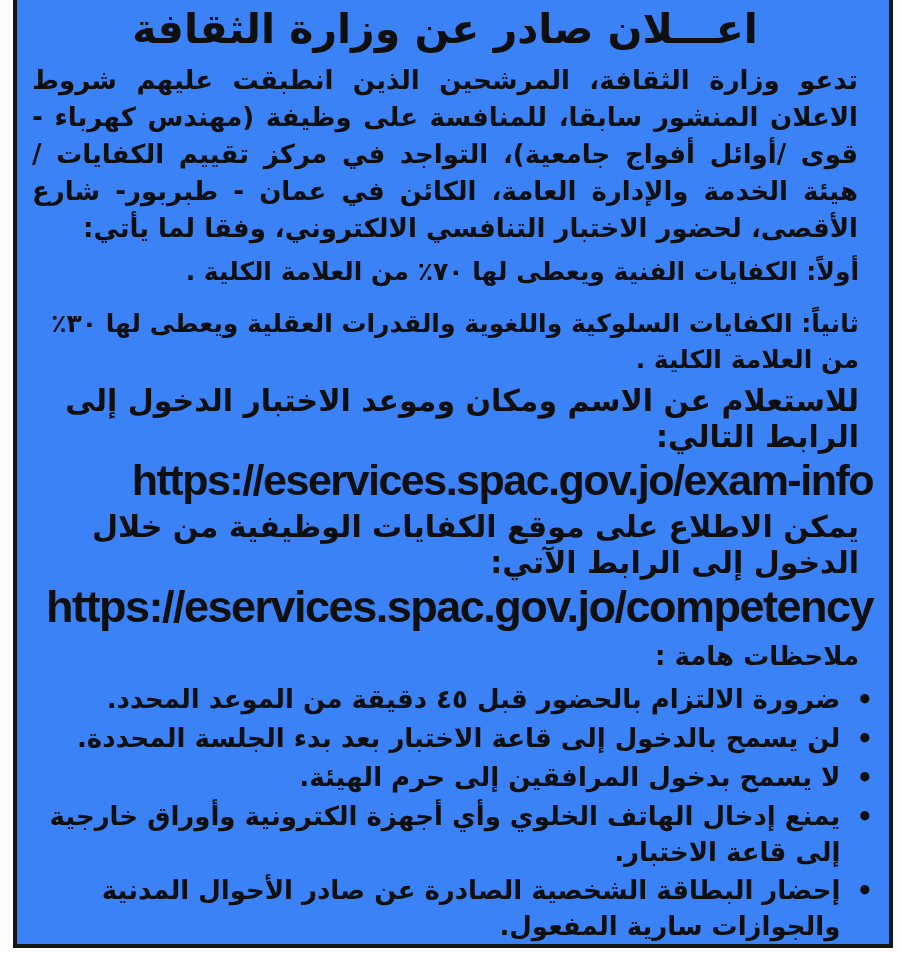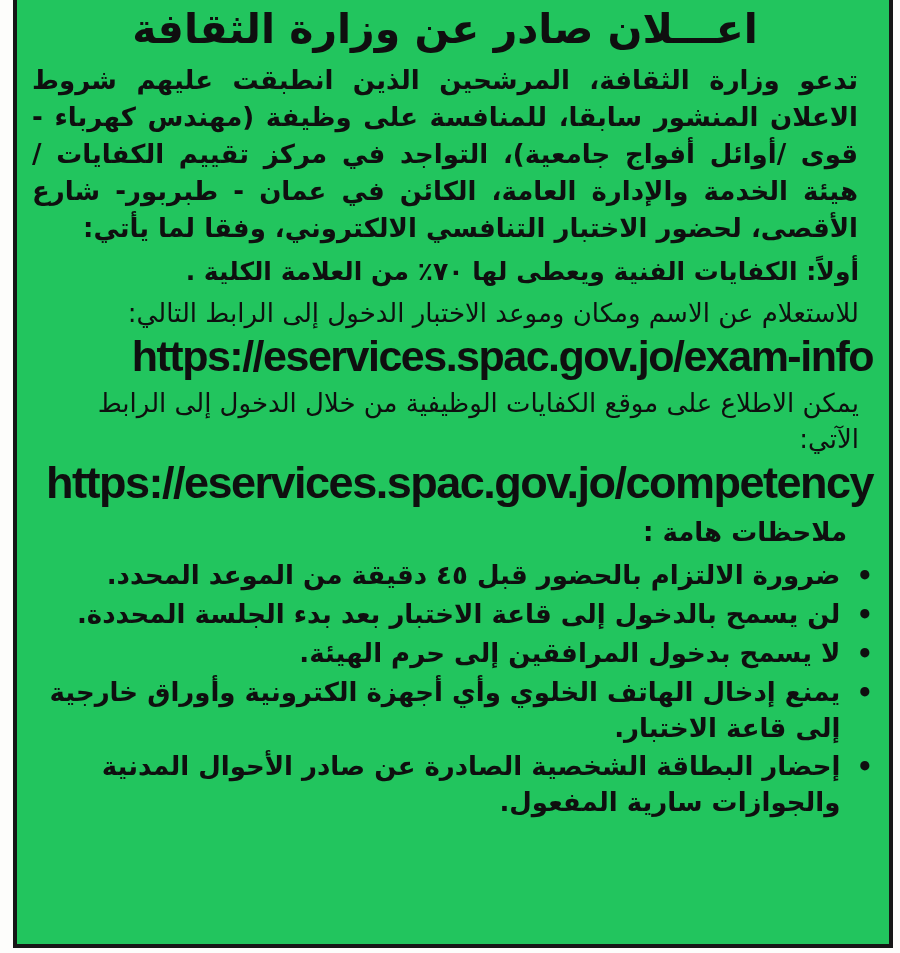--- a/index.html
+++ b/index.html
@@ -23,21 +23,21 @@
   .frame {
     position: absolute;
     left: 13px;
     top: 0;
     box-sizing: border-box;
     width: 880px;
     height: 948px;
     border-left: 4px solid #161616;
     border-right: 4px solid #161616;
     border-bottom: 4px solid #161616;
-    background: #22c55e;
+    background: #3b82f6;
   }
   .content {
     box-sizing: border-box;
     width: 100%;
     height: 100%;
     padding: 2px 30px 0 14px;
     overflow: hidden;
   }
   .title {
     font-size: 41px;
@@ -57,22 +57,22 @@
   .clause {
     font-size: 25px;
     font-weight: 800;
     line-height: 36px;
     margin: 7px 0 0 0;
   }
   .clause.second {
     margin-top: 16px;
   }
   .link-intro {
-    font-size: 26px;
-    font-weight: 400;
+    font-size: 30px;
+    font-weight: 700;
     line-height: 36px;
     text-align: right;
     margin: 5px 0 0 0;
   }
   .url-big {
     direction: ltr;
     font-family: "Liberation Sans", "DejaVu Sans", sans-serif;
     font-weight: 700;
     font-size: 43px;
     line-height: 48px;
@@ -83,21 +83,21 @@
   }
   .url-big.competency {
     font-size: 45px;
     line-height: 50px;
   }
   .notes-heading {
     font-size: 26px;
     font-weight: 800;
     line-height: 37px;
     text-align: right;
-    margin: 6px 12px 0 0;
+    margin: 6px 0 0 0;
   }
   ul.notes {
     list-style: none;
     margin: 6px -14px 0 0;
     padding: 0;
   }
   ul.notes li {
     display: flex;
     align-items: flex-start;
     gap: 16px;
@@ -124,20 +124,21 @@
 <div class="sheet">
   <div class="frame">
     <div class="content">
 
       <h1 class="title">اعـــلان صادر عن وزارة الثقافة</h1>
 
       <p class="para">تدعو وزارة الثقافة، المرشحين الذين انطبقت عليهم شروط الاعلان المنشور سابقا، للمنافسة على وظيفة (مهندس كهرباء - قوى /أوائل أفواج جامعية)، التواجد في مركز تقييم الكفايات / هيئة الخدمة والإدارة العامة، الكائن في عمان - طبربور- شارع الأقصى، لحضور الاختبار التنافسي الالكتروني، وفقا لما يأتي:</p>
 
       <p class="clause first">أولاً: الكفايات الفنية ويعطى لها ٧٠٪ من العلامة الكلية .</p>
 
+      <p class="clause second">ثانياً: الكفايات السلوكية واللغوية والقدرات العقلية ويعطى لها ٣٠٪ من العلامة الكلية .</p>
 
       <p class="link-intro">للاستعلام عن الاسم ومكان وموعد الاختبار الدخول إلى الرابط التالي:</p>
 
       <p class="url-big exam-info">https://eservices.spac.gov.jo/exam-info</p>
 
       <p class="link-intro">يمكن الاطلاع على موقع الكفايات الوظيفية من خلال الدخول إلى الرابط الآتي:</p>
 
       <p class="url-big competency">https://eservices.spac.gov.jo/competency</p>
 
       <p class="notes-heading">ملاحظات هامة :</p>

